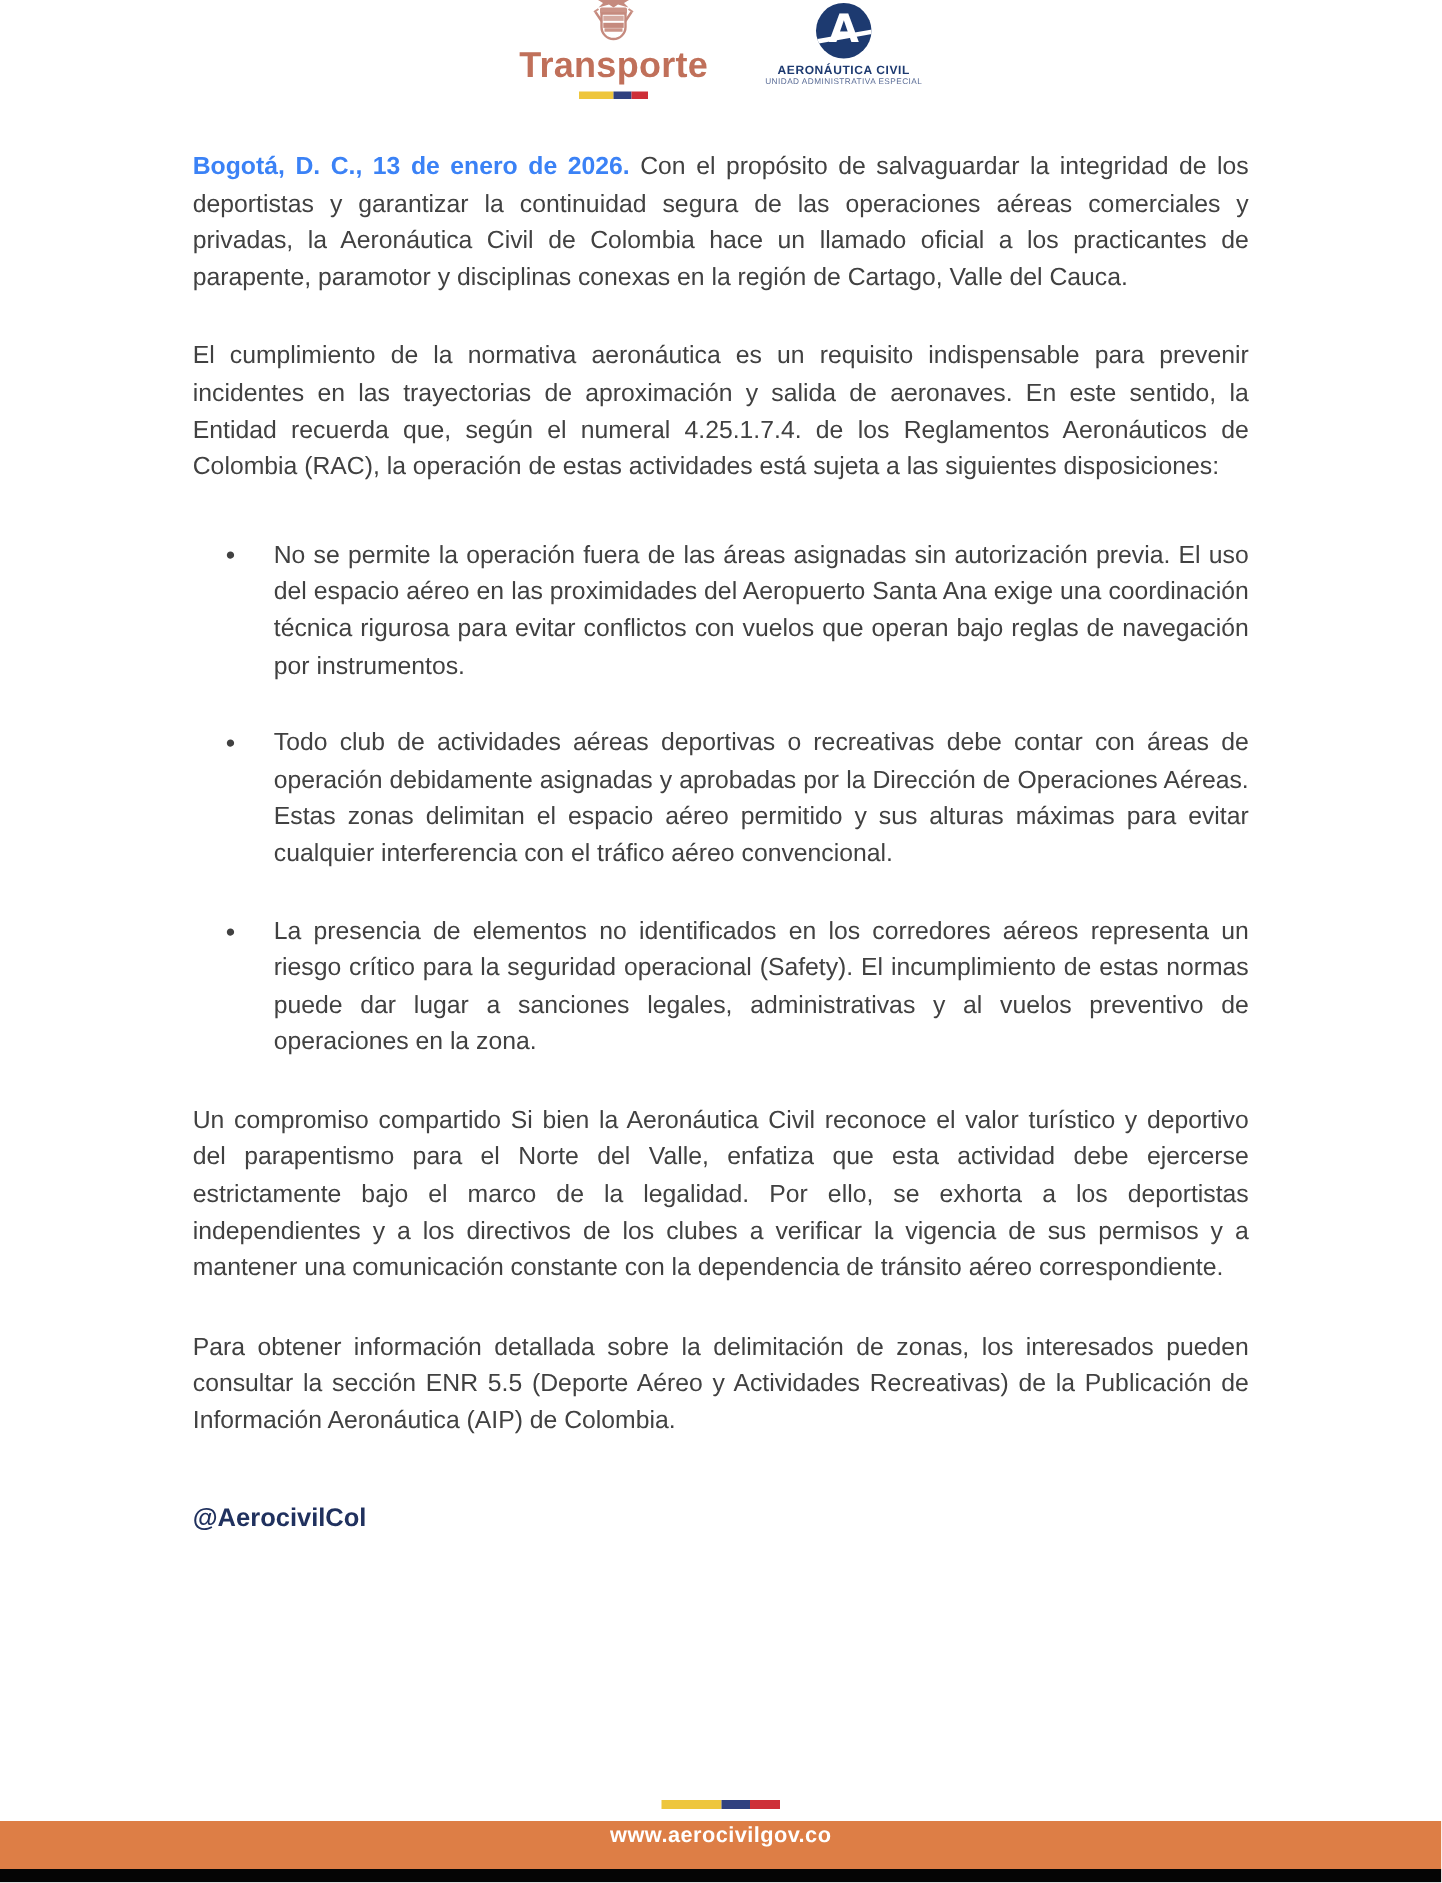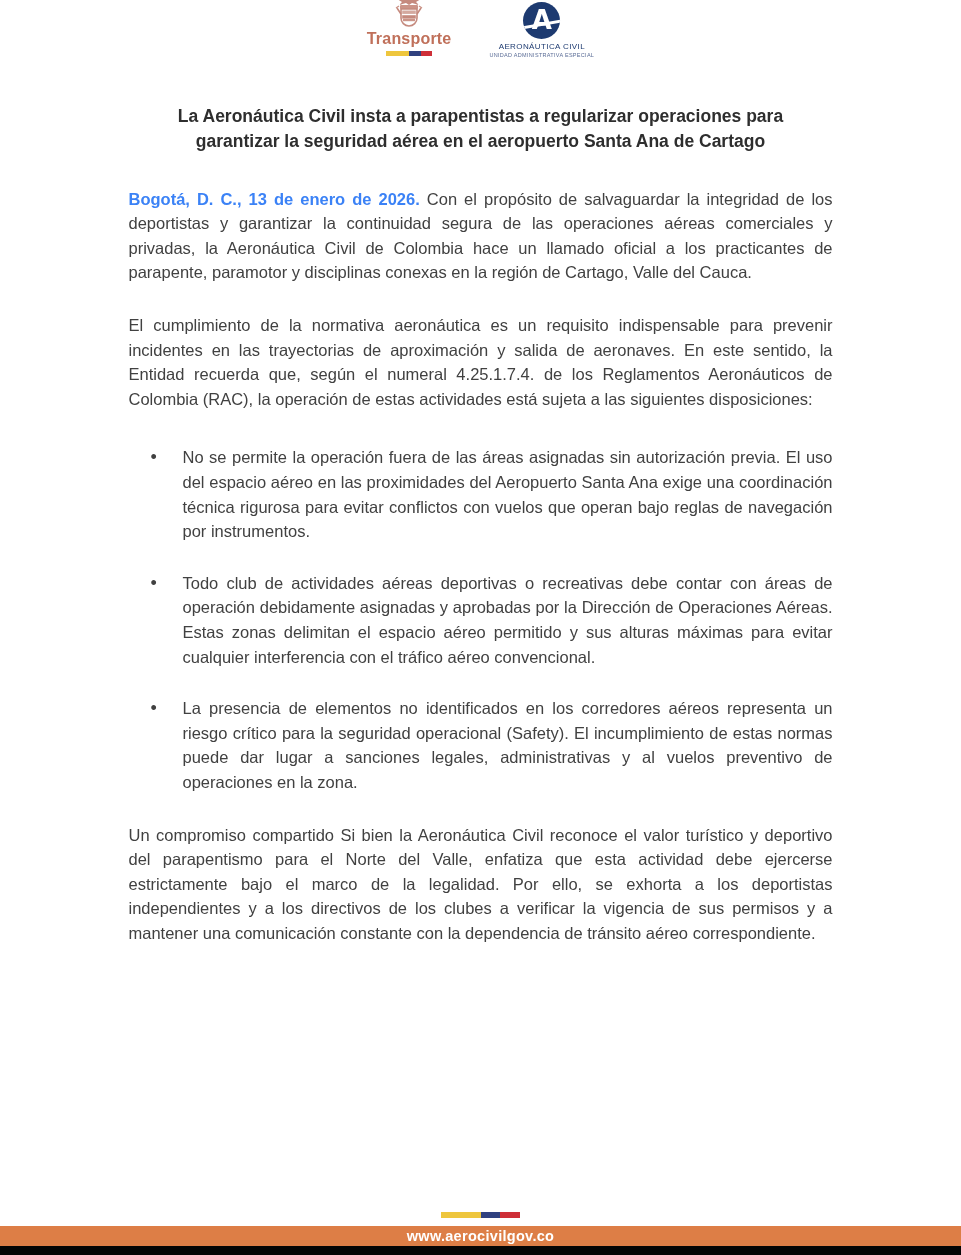--- a/index.html
+++ b/index.html
@@ -20,21 +20,21 @@
     padding-top:0;
   }
   .transporte{
     display:flex;flex-direction:column;align-items:center;
     margin-top:-4px;
   }
   .coat-svg{display:block;}
   .transporte-word{
     color:#c0705a;
     font-weight:bold;
-    font-size:16px;
+    font-size:24px;
     letter-spacing:.2px;
     margin-top:1px;
   }
   .flag-strip{display:flex;height:5px;width:46px;margin-top:3px;}
   .flag-strip .f-y{flex:2;background:#eec63d;}
   .flag-strip .f-b{flex:1;background:#30417f;}
   .flag-strip .f-r{flex:1;background:#ce2f38;}
   .aerocivil{
     display:flex;flex-direction:column;align-items:center;
     margin-top:2px;
@@ -50,21 +50,21 @@
     color:#ffffff;font-weight:bold;font-size:26px;line-height:1;
     font-family:"DejaVu Sans", sans-serif;
     position:relative;z-index:1;margin-top:-2px;
   }
   .a-circle .swoosh{
     position:absolute;left:-4px;right:-4px;top:21px;height:2.5px;
     background:#ffffff;transform:rotate(-10deg);z-index:2;
   }
   .aerocivil-name{
     margin-top:3px;
-    color:#1d3a70;font-weight:normal;font-size:8px;letter-spacing:.4px;
+    color:#1d3a70;font-weight:bold;font-size:8px;letter-spacing:.4px;
     white-space:nowrap;
   }
   .aerocivil-sub{
     margin-top:1px;
     color:#5a6c96;font-size:5.5px;letter-spacing:.3px;white-space:nowrap;
   }
   
   .content{
     width:704px;margin:0 auto;
     color:#414141;
@@ -113,21 +113,21 @@
   .footer{
     position:absolute;left:0;bottom:0;width:100%;
   }
   .footer-flag{
     width:79px;height:6px;margin:0 auto 8px auto;
   }
   .footer-flag .f-y{flex:2;}
   .footer-flag .f-b{flex:1;}
   .footer-flag .f-r{flex:1;}
   .url-bar{
-    height:20px;
+    height:32px;
     background:#dd7e46;
     color:#ffffff;
     font-weight:bold;
     font-size:14.5px;
     line-height:20px;
     text-align:center;
     letter-spacing:.3px;
   }
   .black-bar{height:9px;background:#050505;}
 </style>
@@ -161,35 +161,36 @@
       <div class="a-circle">
         <span class="a-letter">A</span>
         <span class="swoosh"></span>
       </div>
       <div class="aerocivil-name">AERONÁUTICA CIVIL</div>
       <div class="aerocivil-sub">UNIDAD ADMINISTRATIVA ESPECIAL</div>
     </div>
   </header>
 
   <main class="content">
-    <h1>La Aeronáutica Civil insta a parapentistas a regularizar operaciones para garantizar la seguridad aérea en el aeropuerto Santa Ana de Cartago</h1>
 
     <p class="first"><span class="dateline">Bogotá, D. C., 13 de enero de 2026.</span> <span>Con el propósito de salvaguardar la integridad de los deportistas y garantizar la continuidad segura de las operaciones aéreas comerciales y privadas, la Aeronáutica Civil de Colombia hace un llamado oficial a los practicantes de parapente, paramotor y disciplinas conexas en la región de Cartago, Valle del Cauca.</span></p>
 
     <p>El cumplimiento de la normativa aeronáutica es un requisito indispensable para prevenir incidentes en las trayectorias de aproximación y salida de aeronaves. En este sentido, la Entidad recuerda que, según el numeral 4.25.1.7.4. de los Reglamentos Aeronáuticos de Colombia (RAC), la operación de estas actividades está sujeta a las siguientes disposiciones:</p>
 
     <ul class="disposiciones">
       <li>No se permite la operación fuera de las áreas asignadas sin autorización previa. El uso del espacio aéreo en las proximidades del Aeropuerto Santa Ana exige una coordinación técnica rigurosa para evitar conflictos con vuelos que operan bajo reglas de navegación por instrumentos.</li>
       <li>Todo club de actividades aéreas deportivas o recreativas debe contar con áreas de operación debidamente asignadas y aprobadas por la Dirección de Operaciones Aéreas. Estas zonas delimitan el espacio aéreo permitido y sus alturas máximas para evitar cualquier interferencia con el tráfico aéreo convencional.</li>
       <li>La presencia de elementos no identificados en los corredores aéreos representa un riesgo crítico para la seguridad operacional (Safety). El incumplimiento de estas normas puede dar lugar a sanciones legales, administrativas y al vuelos preventivo de operaciones en la zona.</li>
     </ul>
 
     <p>Un compromiso compartido Si bien la Aeronáutica Civil reconoce el valor turístico y deportivo del parapentismo para el Norte del Valle, enfatiza que esta actividad debe ejercerse estrictamente bajo el marco de la legalidad. Por ello, se exhorta a los deportistas independientes y a los directivos de los clubes a verificar la vigencia de sus permisos y a mantener una comunicación constante con la dependencia de tránsito aéreo correspondiente.</p>
 
-
+    <p>Para obtener información detallada sobre la delimitación de zonas, los interesados pueden consultar la sección ENR 5.5 (Deporte Aéreo y Actividades Recreativas) de la Publicación de Información Aeronáutica (AIP) de Colombia.</p>
+
+    <div class="social">@AerocivilCol</div>
   </main>
 
   <footer class="footer">
     <div class="flag-strip footer-flag">
       <span class="f-y"></span>
       <span class="f-b"></span>
       <span class="f-r"></span>
     </div>
     <div class="url-bar"><span>www.aerocivilgov.co</span></div>
     <div class="black-bar"></div>

